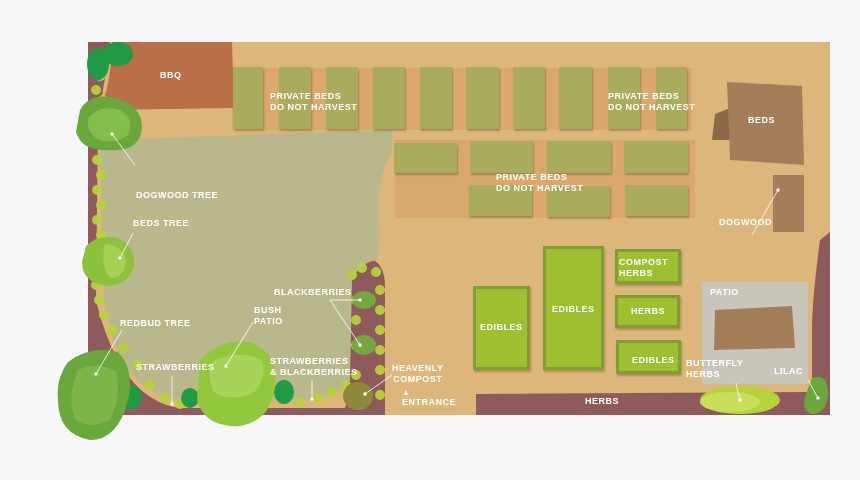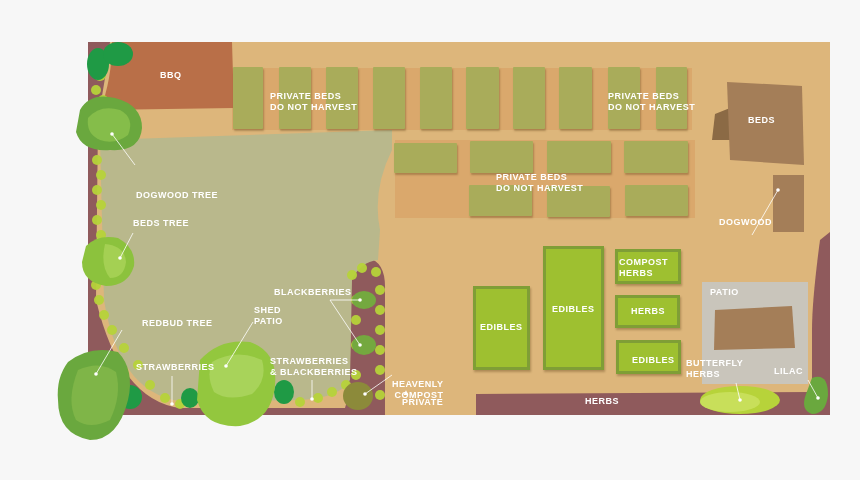--- a/index.html
+++ b/index.html
@@ -179,39 +179,39 @@
   <div>PRIVATE BEDS</div>
   <div>DO NOT HARVEST</div>
 </div>
 
 <div class="lbl" style="left:748px;top:115px;">BEDS</div>
 <div class="lbl" style="left:719px;top:217px;">DOGWOOD</div>
 <div class="lbl" style="left:710px;top:287px;">PATIO</div>
 
 <div class="lbl" style="left:136px;top:166px;margin-top:24px;">DOGWOOD TREE</div>
 <div class="lbl" style="left:133px;top:218px;">BEDS TREE</div>
-<div class="lbl" style="left:120px;top:318px;margin-left:22px;">REDBUD TREE</div>
+<div class="lbl" style="left:120px;top:318px;">REDBUD TREE</div>
 <div class="lbl" style="left:136px;top:362px;">STRAWBERRIES</div>
 <div class="lbl" style="left:254px;top:305px;text-align:left;">
-  <div>SHED</div>
+  <div>BUSH</div>
   <div>PATIO</div>
 </div>
 <div class="lbl" style="left:274px;top:287px;">BLACKBERRIES</div>
 <div class="lbl" style="left:270px;top:356px;">
   <div>STRAWBERRIES</div>
   <div>&amp; BLACKBERRIES</div>
 </div>
-<div class="lbl" style="left:392px;top:379px;text-align:right;">
+<div class="lbl" style="left:392px;top:363px;text-align:center;">
   <div>HEAVENLY</div>
   <div>COMPOST</div>
 </div>
 
 <div class="lbl" style="left:402px;top:388px;">
   <div style="font-size:8px;line-height:9px;">▲</div>
-  <div>PRIVATE</div>
+  <div>ENTRANCE</div>
 </div>
 
 <div class="lbl" style="left:480px;top:322px;">EDIBLES</div>
 <div class="lbl" style="left:552px;top:304px;">EDIBLES</div>
 <div class="lbl" style="left:619px;top:257px;">
   <div>COMPOST</div>
   <div>HERBS</div>
 </div>
 <div class="lbl" style="left:631px;top:306px;">HERBS</div>
 <div class="lbl" style="left:632px;top:355px;">EDIBLES</div>

